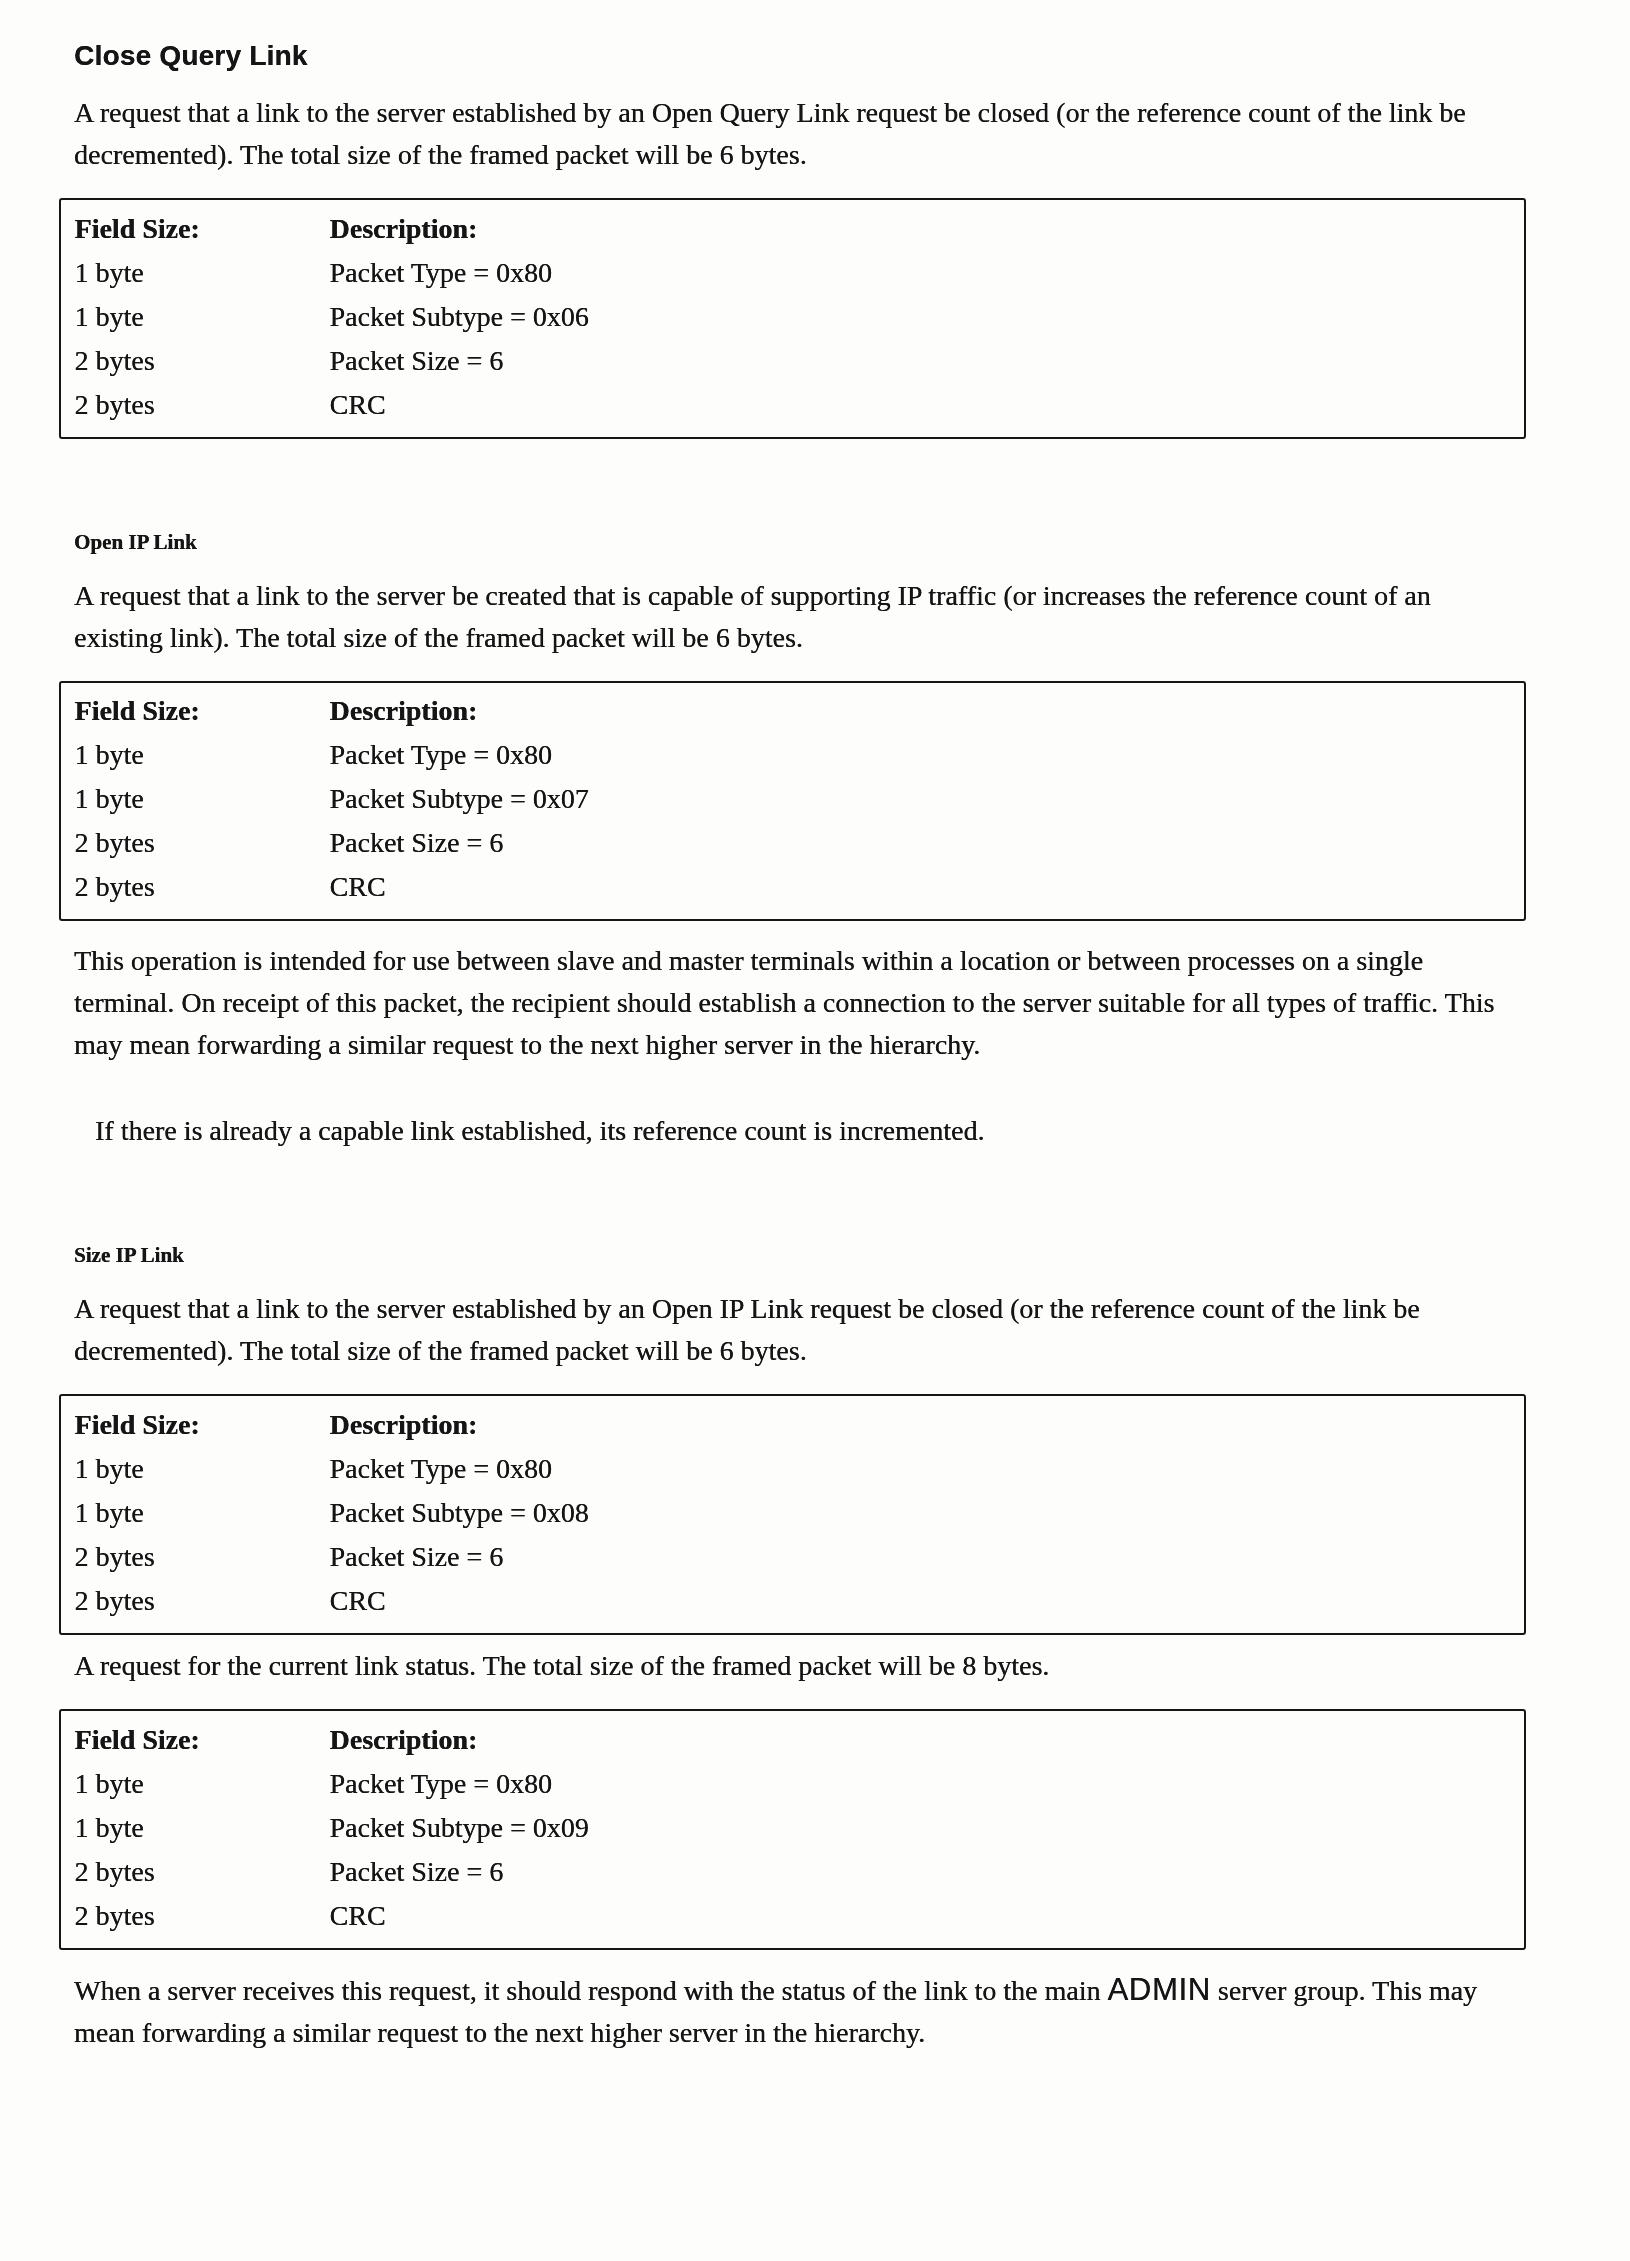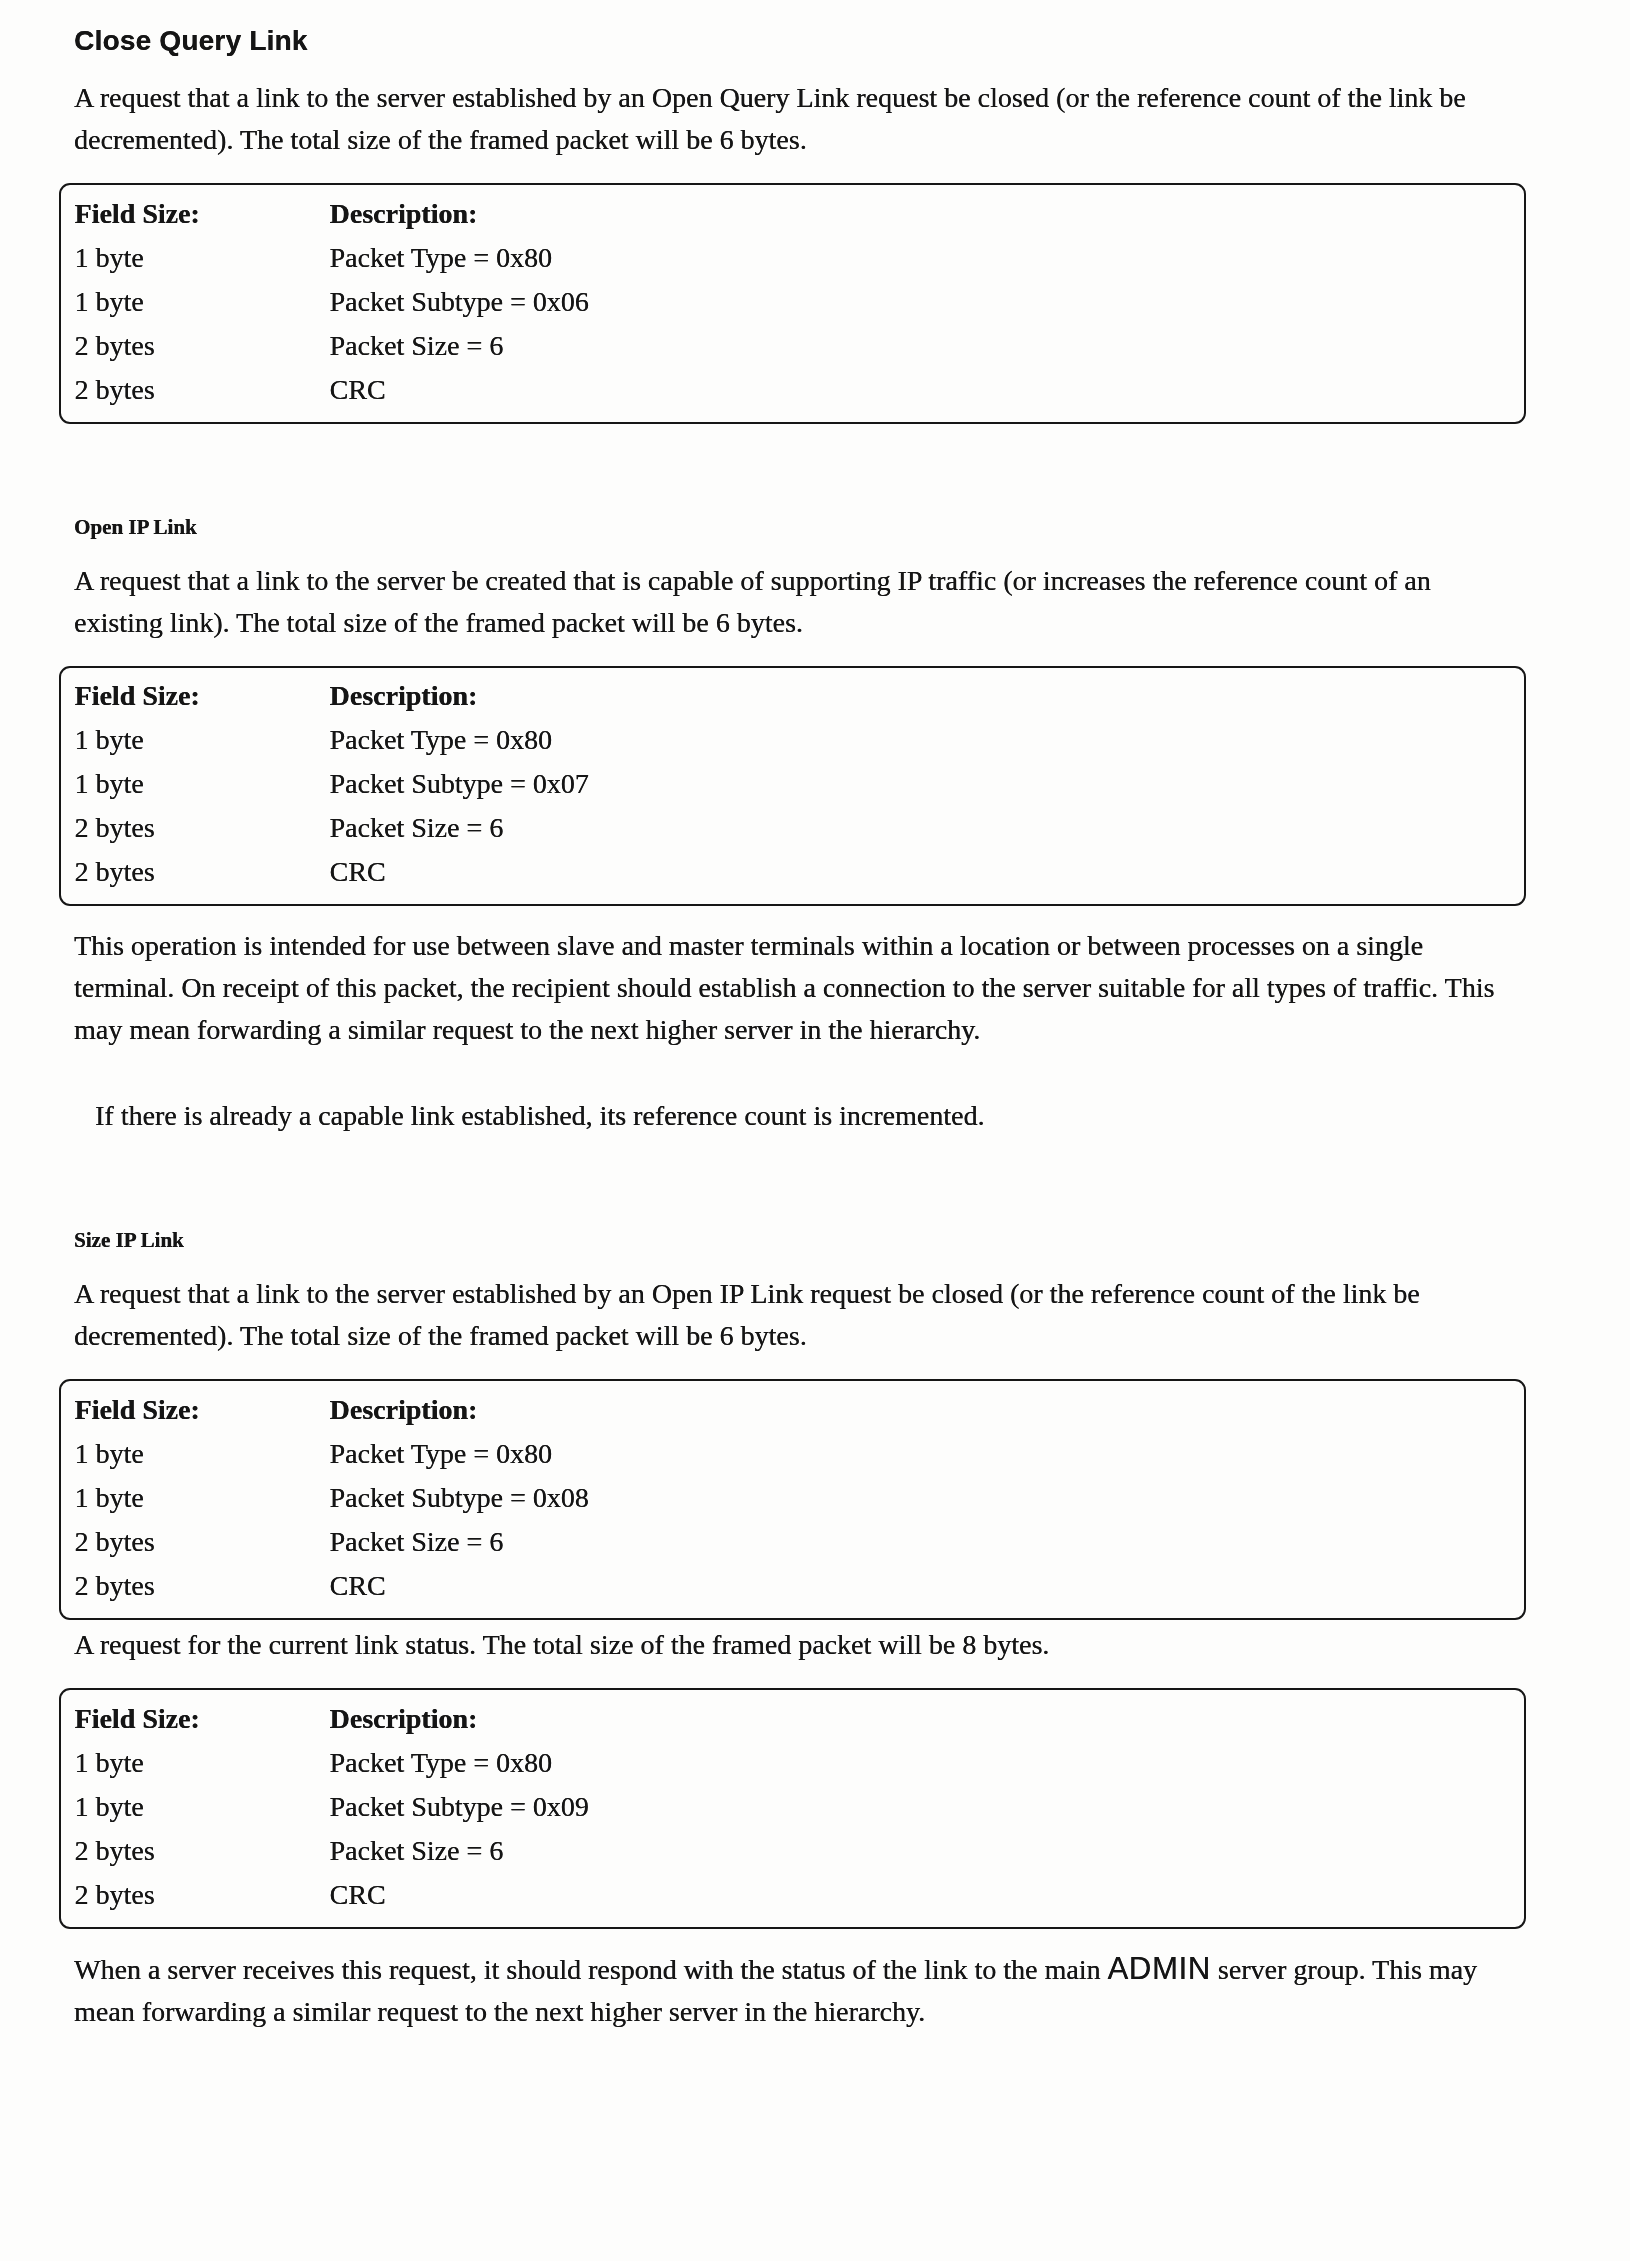--- a/index.html
+++ b/index.html
@@ -9,21 +9,21 @@
     color: #151515;
   }
   body {
     width: 1630px;
     min-height: 2261px;
     font-family: "Liberation Serif", serif;
     
     text-shadow: 0.3px 0.2px 0 #1d1d1d;
   }
   .page {
-    padding: 25px 116px 34px 74px;
+    padding: 40px 116px 34px 74px;
   }
   .section { margin: 0; }
   .section + .section { margin-top: 0; }
 
   .heading {
     font-size: 21px;
     font-weight: bold;
     margin: 91px 0 20px 0;
   }
   .heading.first { margin-top: 0; }
@@ -37,23 +37,23 @@
     font-size: 28px;
     line-height: 42px;
     margin: 0 0 22px 0;
     max-width: 1451px;
   }
   p.note { margin-top: 19px; margin-bottom: 0; }
   p.note + p.note { margin-top: 44px; margin-left: 21px; }
 
   .spec-table {
     border: 2.5px solid #161616;
-    margin: 0 -11.8px 4px -15px;     
+    margin: 0 -11.8px 10px -15px;     
     padding: 6.7px 13.5px 10px 13.5px;
-    border-radius: 11px;
+    border-radius: 3px;
   }
   .trow {
     display: flex;
     font-size: 28px;
     line-height: 44px;
     white-space: nowrap;
   }
   .trow .c1 {
     width: 255px;
     flex: 0 0 255px;

